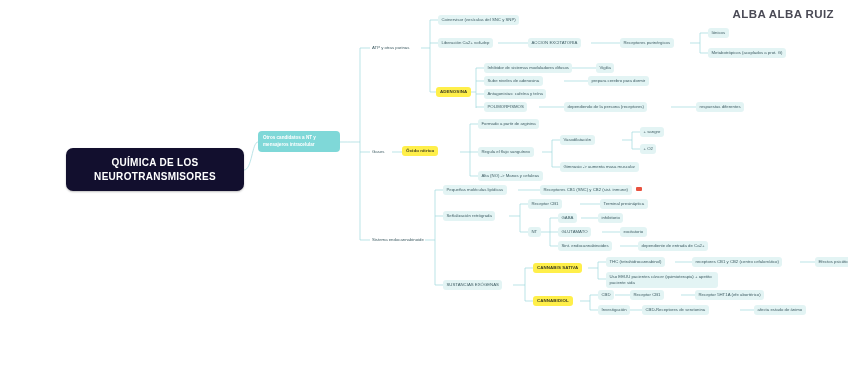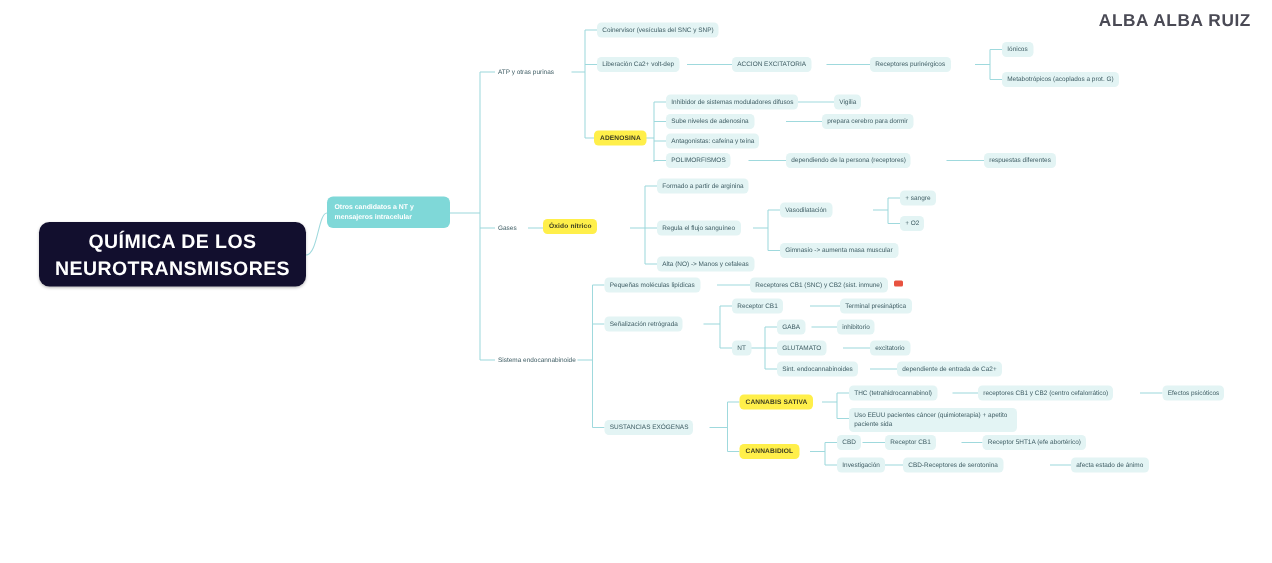--- a/index.html
+++ b/index.html
@@ -5,41 +5,41 @@
   * { box-sizing: border-box; }
   html, body { margin:0; padding:0; }
   body {
     width: 848px; height: 375px;
     background: #ffffff;
     font-family: "Liberation Sans", sans-serif;
     overflow: hidden;
     position: relative;
     color: #2b3a42;
   }
-  #canvas { position:absolute; inset:0; }
+  #canvas { position:absolute; inset:0;margin-left:40px; }
   svg#wires { position:absolute; left:0; top:0; width:848px; height:375px; pointer-events:none; }
 
   .author {
     position:absolute; right:14px; top:8px;
     font-size:11.5px; font-weight:bold; letter-spacing:.4px;
     color:#4a4a55;
   }
   .footer {
     position:absolute; left:0; right:0; bottom:9px;
     text-align:center; font-size:8.5px; color:#c9c9cf; letter-spacing:.3px;
   }
   .footer b { color:#b9b9c2; }
 
   .node { position:absolute; }
 
   .root {
     left:26px; top:148px; width:178px; height:43px;
     background:#120f2e; border-radius:7px;
     color:#ffffff; display:flex; align-items:center; justify-content:center;
-    text-align:center; font-size:13px; font-weight:bold; line-height:1.35;
+    text-align:center; font-size:10px; font-weight:bold; line-height:1.35;
     letter-spacing:.3px; padding:0 8px;
     box-shadow:0 1px 2px rgba(0,0,0,.25);
   }
 
   .teal-main {
     left:218px; top:131px; width:82px; min-height:20px;
     background:#7fd8d8; border-radius:4px; color:#ffffff;
     font-size:4.6px; line-height:1.45; padding:4px 5px; font-weight:bold;
   }
 

